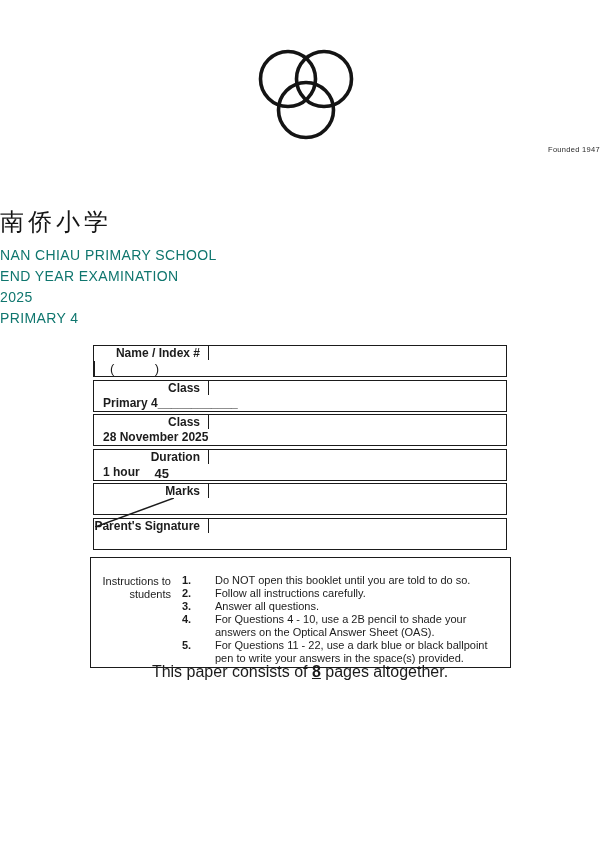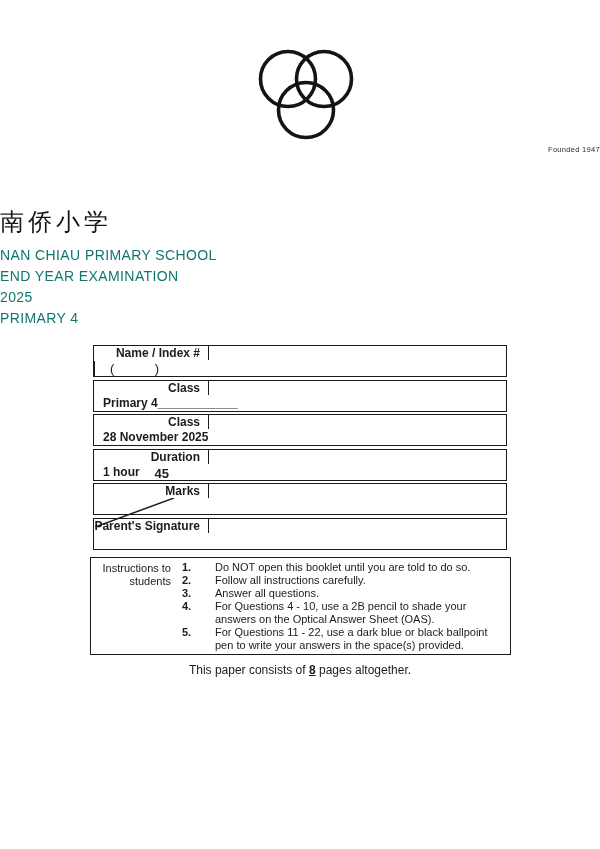--- a/index.html
+++ b/index.html
@@ -91,34 +91,34 @@
   }
 
   
   .instructions {
     position: absolute;
     left: 90px;
     top: 557px;
     width: 421px;
     box-sizing: border-box;
     border: 1.5px solid #1b1b1b;
-    padding: 3px 4px 2px 4px;
+    padding: 16px 4px 2px 4px;
     display: flex;
     font-size: 11px;
     line-height: 13px;
     background: #fff;
   }
   .inst-heading { width: 76px; text-align: right; padding-top: 1px; }
   .inst-items { flex: 1; padding-left: 11px; }
   .inst-item { display: flex; }
   .inst-num { width: 33px; font-weight: bold; flex-shrink: 0; }
   .inst-text { flex: 1; }
 
   
-  .footer { position: absolute; top: 663px; left: 0; right: 0; text-align: center; font-size: 12px; }
+  .footer { position: absolute; top: 663px; left: 0; right: 0; text-align: center; font-size: 16px; }
   .page-count { font-weight: bold; text-decoration: underline; }
 </style>
 </head>
 <body>
 
 <div class="page">
 
   <div class="logo">
     <span>
       <svg width="100" height="95" viewBox="0 0 100 95">

